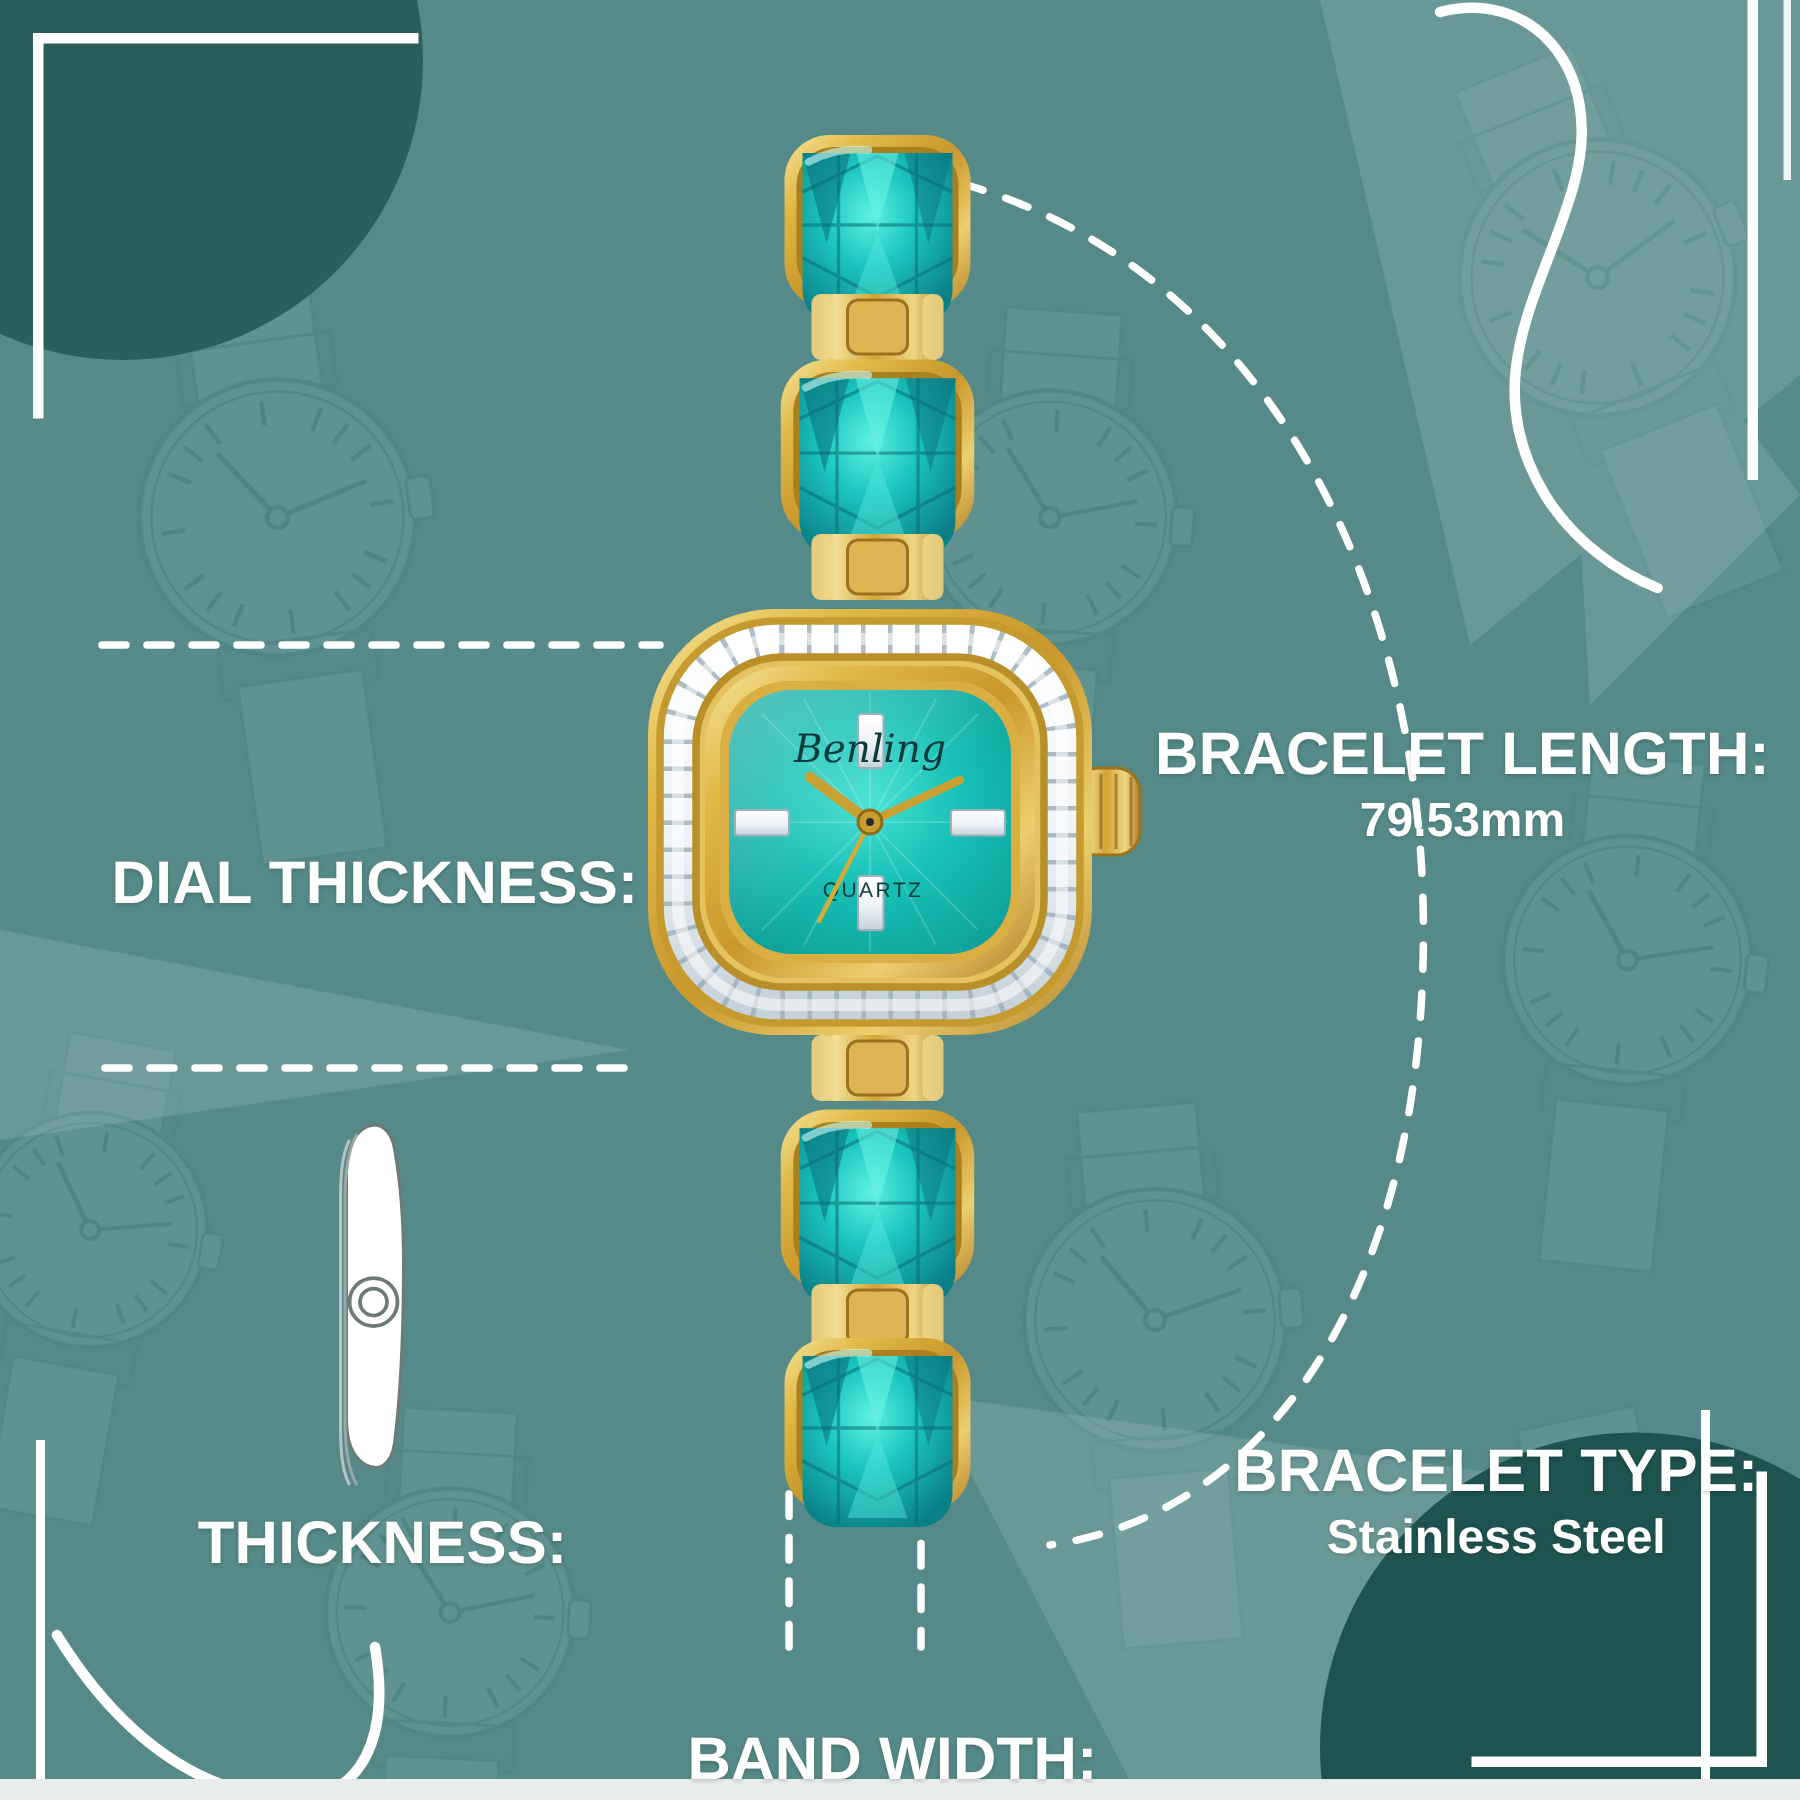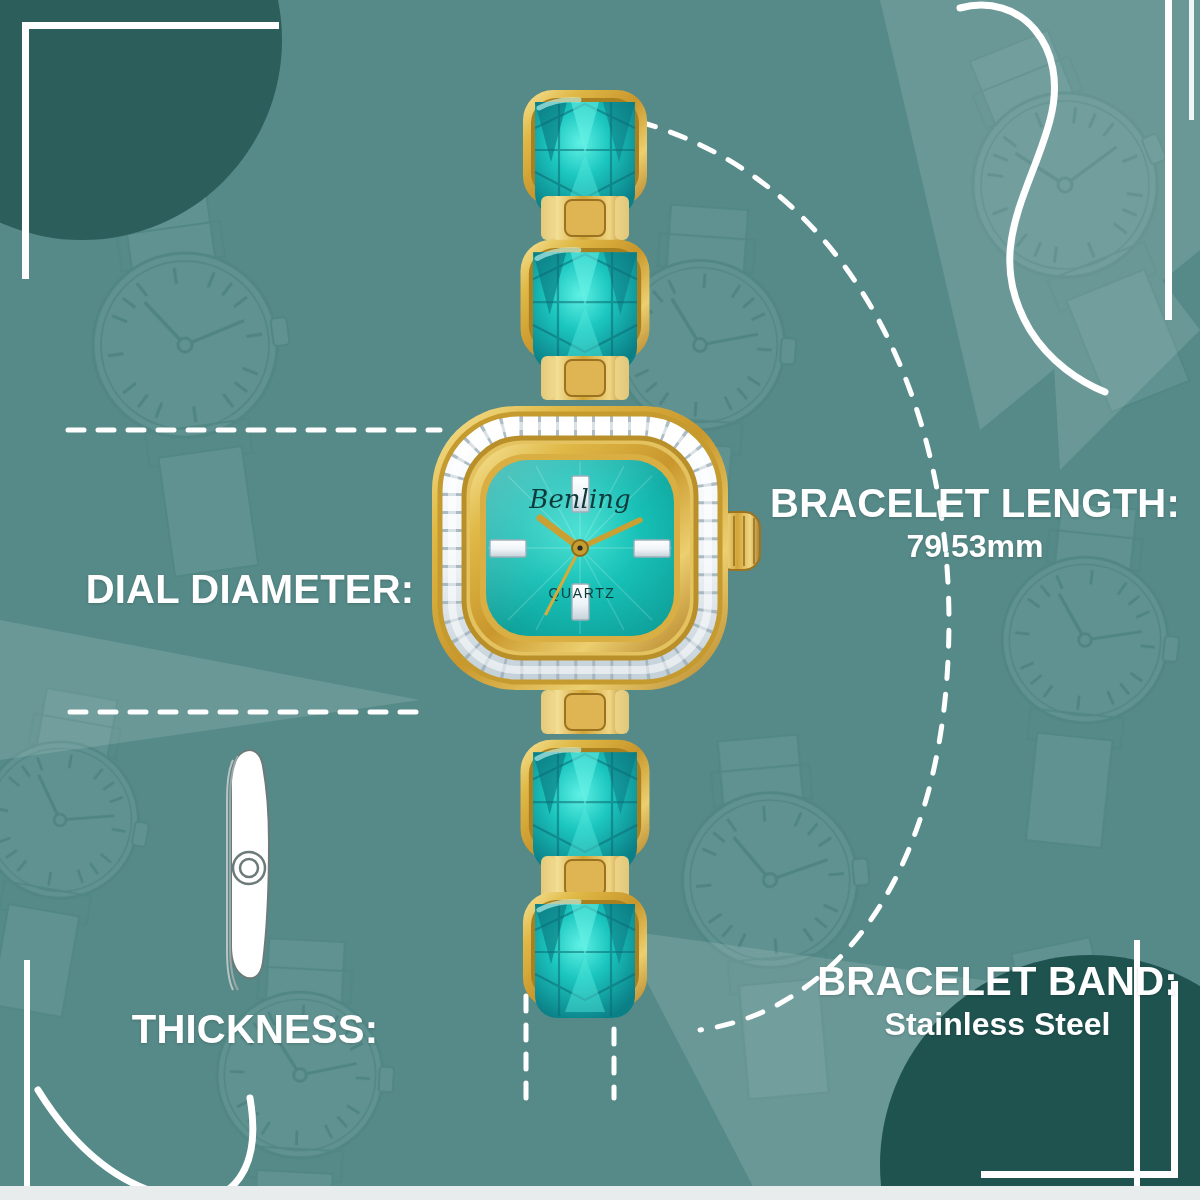--- a/index.html
+++ b/index.html
@@ -285,33 +285,34 @@
       <path d="M238 756 c-6 10 -8 24 -8 44 l0 146 c0 20 2 34 8 44" fill="none" stroke="#9aa7a7" stroke-width="2"></path>
       <path d="M233 760 c-5 10 -6 22 -6 40 l0 150 c0 18 1 30 6 40" fill="none" stroke="#b9c3c3" stroke-width="2"></path>
       <circle cx="249" cy="868" r="16" fill="none" stroke="#6d7a7a" stroke-width="2.5"></circle>
       <circle cx="249" cy="868" r="9" fill="none" stroke="#6d7a7a" stroke-width="2.5"></circle>
     </g>
   </svg>
 
   <div class="bottom-strip"></div>
 
   <div class="label" id="lbl-dial" style="top:520px;">
-    <span class="l1">DIAL DIAMETER:</span>
+    <span class="l1">DIAL THICKNESS:</span>
   </div>
 
   <div class="label" id="lbl-bracelet-length">
     <span class="l1">BRACELET LENGTH:</span>
     <span class="l2">79.53mm</span>
   </div>
 
   <div class="label" id="lbl-bracelet-type">
-    <span class="l1">BRACELET BAND:</span>
+    <span class="l1">BRACELET TYPE:</span>
     <span class="l2">Stainless Steel</span>
   </div>
 
   <div class="label" id="lbl-thickness">
     <span class="l1">THICKNESS:</span>
   </div>
 
   <div class="label" id="lbl-band">
+    <span class="l1">BAND WIDTH:</span>
   </div>
 
 </div>
 
 </body></html>

